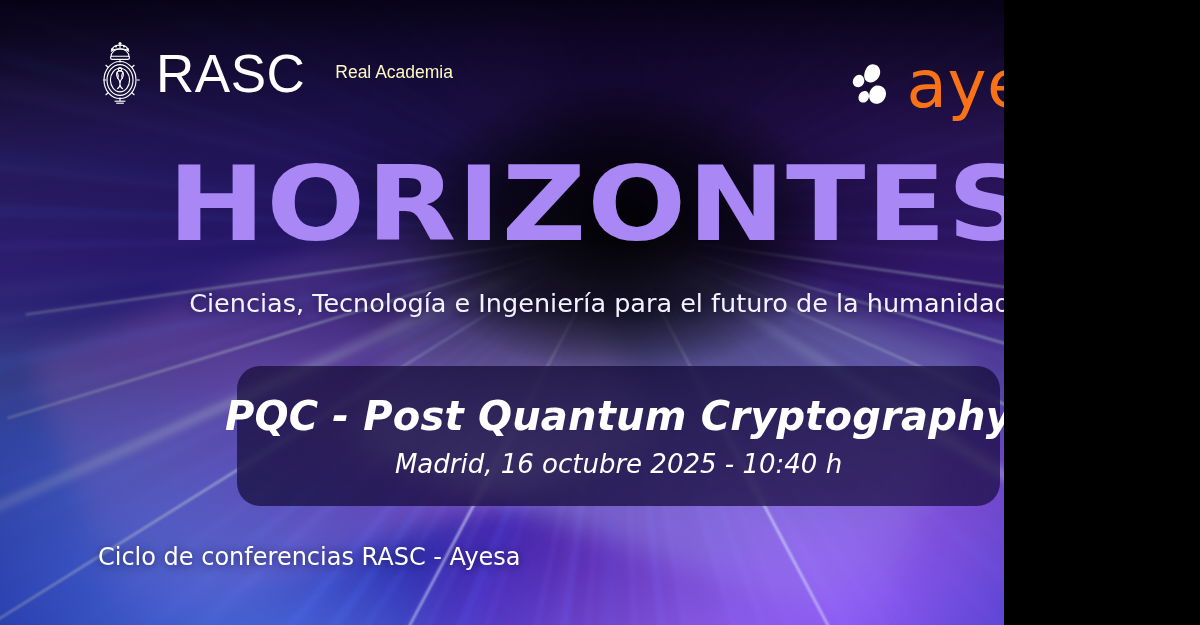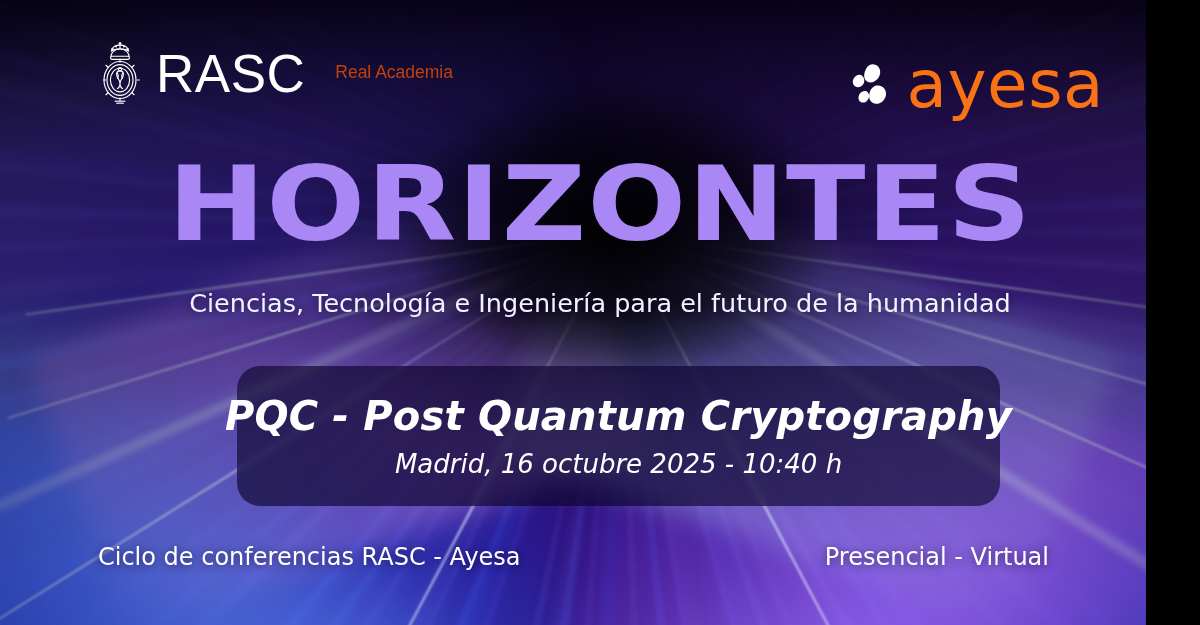--- a/index.html
+++ b/index.html
@@ -1,21 +1,21 @@
 <!DOCTYPE html>
 <html><head>
 <meta charset="utf-8">
 <style>
   * { margin:0; padding:0; box-sizing:border-box; }
   html,body { width:1200px; height:625px; background:#000; }
   body { font-family:"Liberation Sans", sans-serif; overflow:hidden; }
 
   .banner{
     position:relative;
-    width:1146px; height:625px;
+    width:1004px; height:625px;
     overflow:hidden;
     background:#0a0320;
   }
 
   
   .bg{ position:absolute; inset:0; overflow:hidden; }
 
   .bg-base{
     position:absolute; inset:0;
     background:
@@ -120,21 +120,21 @@
   
   .hdr{ position:absolute; left:0; top:0; width:1200px; height:150px; }
 
   .rasc{ position:absolute; left:98px; top:40px; display:flex; align-items:center; gap:14px; }
   .crest{ width:44px; height:66px; flex:none; }
   .rasc-word{
     font-size:53px; font-weight:400; color:#fff; letter-spacing:.5px;
     line-height:1; font-family:"Liberation Sans", sans-serif;
   }
   .rasc-sub{
-    margin-left:16px; color:#c2410c; font-size:17.5px; line-height:1.32;
+    margin-left:16px; color:#fef9c3; font-size:17.5px; line-height:1.32;
     font-family:"Liberation Sans", sans-serif; white-space:nowrap;
   }
 
   .ayesa{ position:absolute; right:96px; top:52px; display:flex; align-items:center; gap:14px; }
   .ayesa-mark{ width:46px; height:44px; flex:none; }
   .ayesa-word{
     font-size:66px; color:#f97316; line-height:1; letter-spacing:.5px;
     font-family:"DejaVu Sans", sans-serif; font-weight:400;
   }
 
@@ -289,15 +289,14 @@
 
   <div class="hero-title">HORIZONTES</div>
   <div class="hero-sub">Ciencias, Tecnología e Ingeniería para el futuro de la humanidad</div>
 
   <div class="card">
     <div class="card-title">PQC - Post Quantum Cryptography</div>
     <div class="card-sub">Madrid, 16 octubre 2025 - 10:40 h</div>
   </div>
 
   <div class="foot-l">Ciclo de conferencias RASC - Ayesa</div>
-  <div class="foot-r">Presencial - Virtual</div>
 
 </div>
 
 </body></html>

